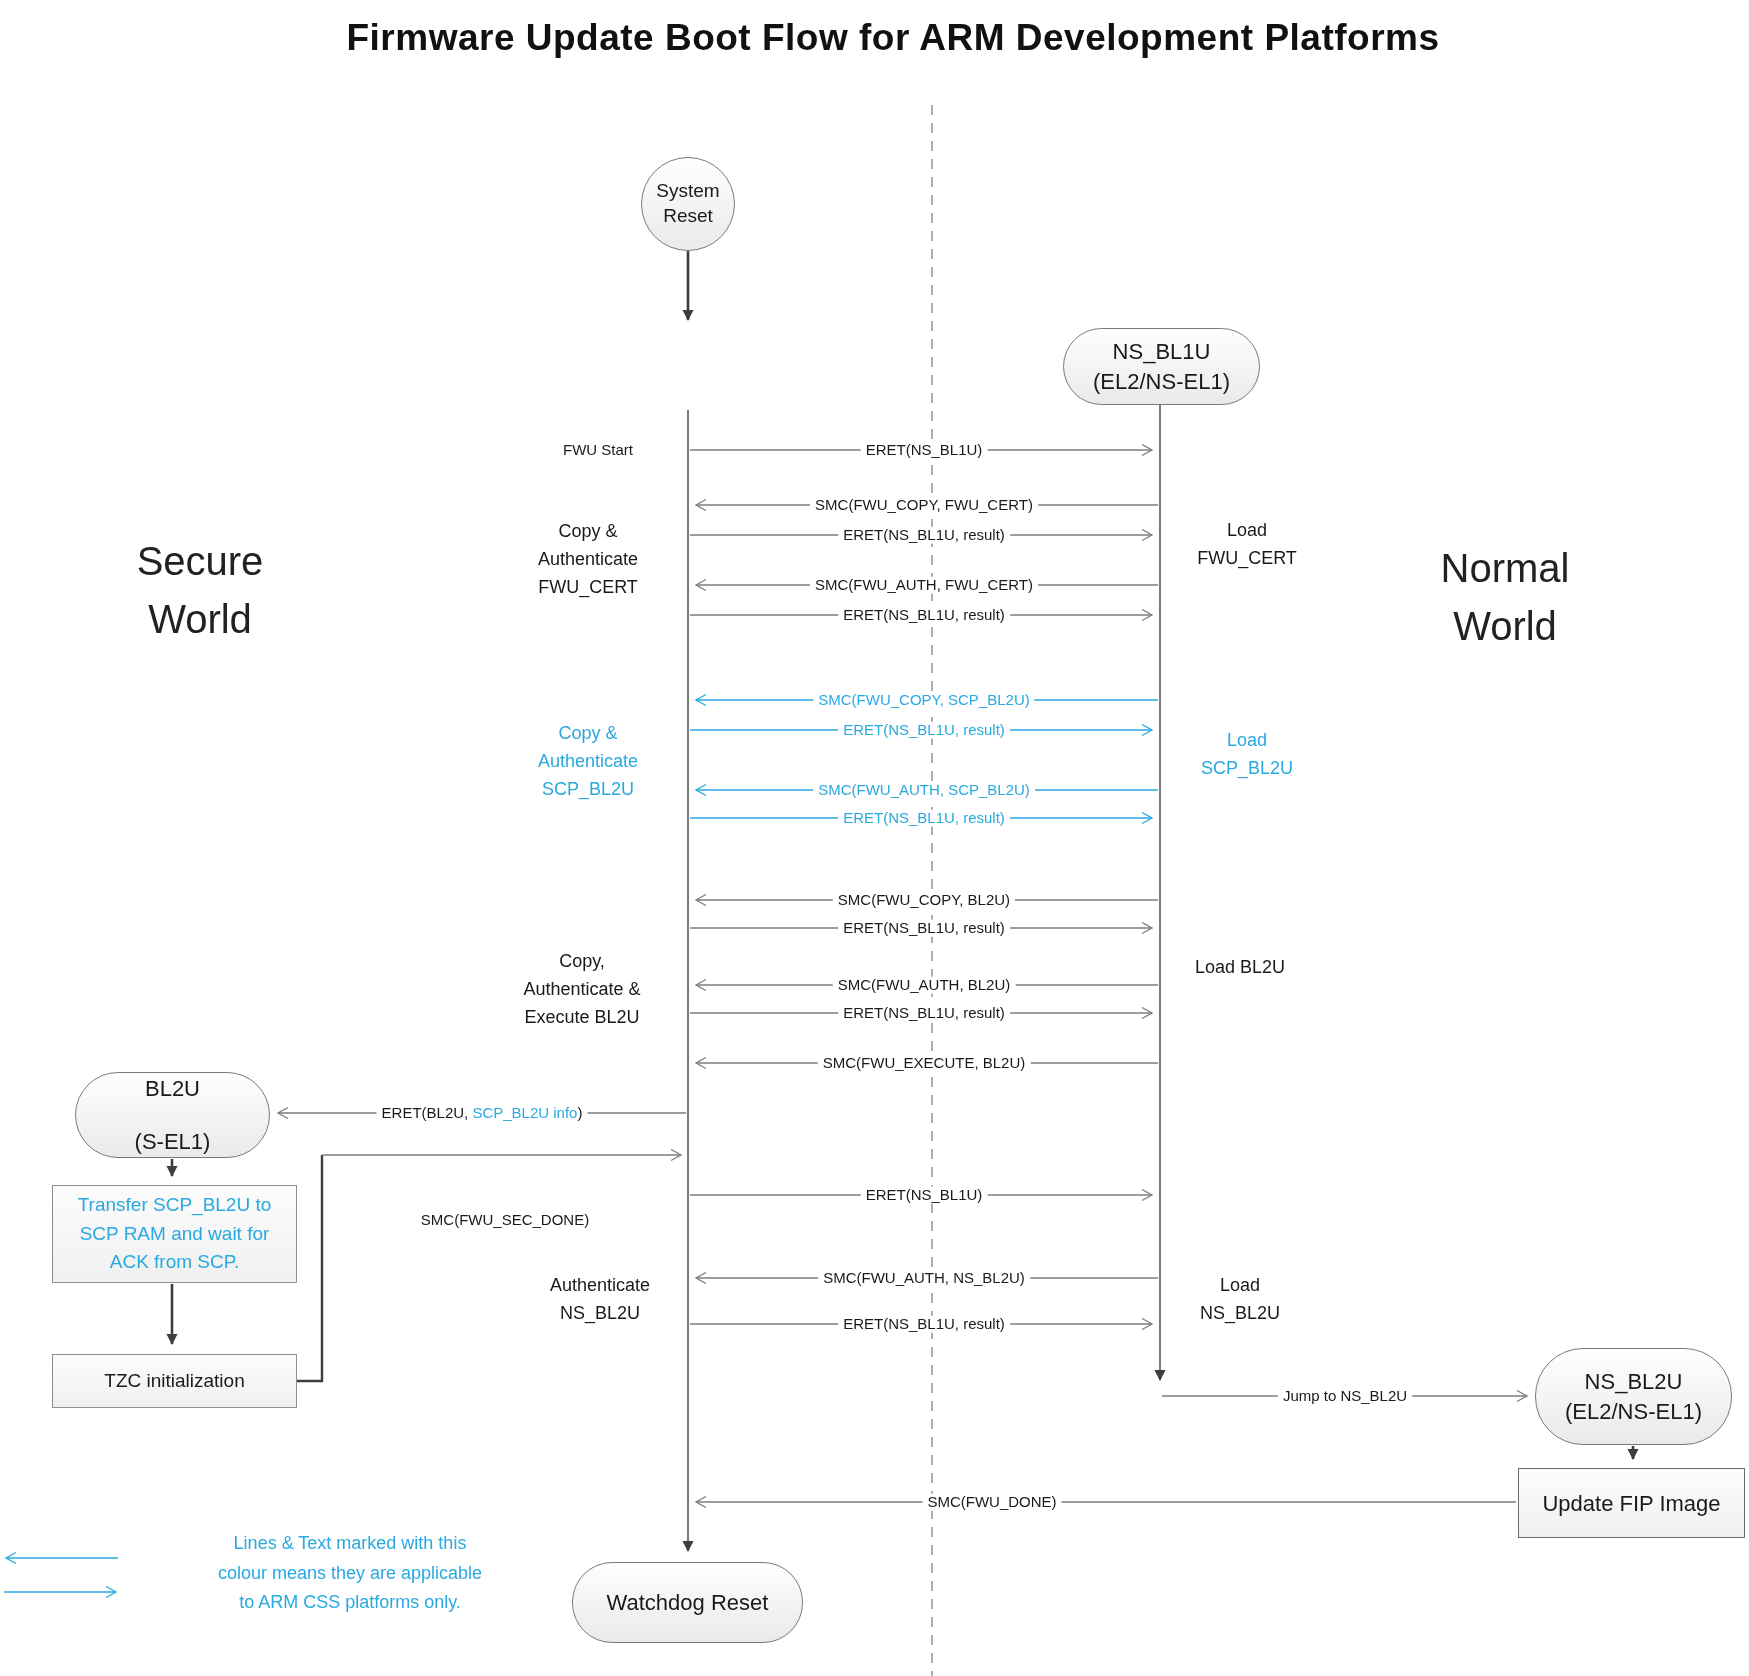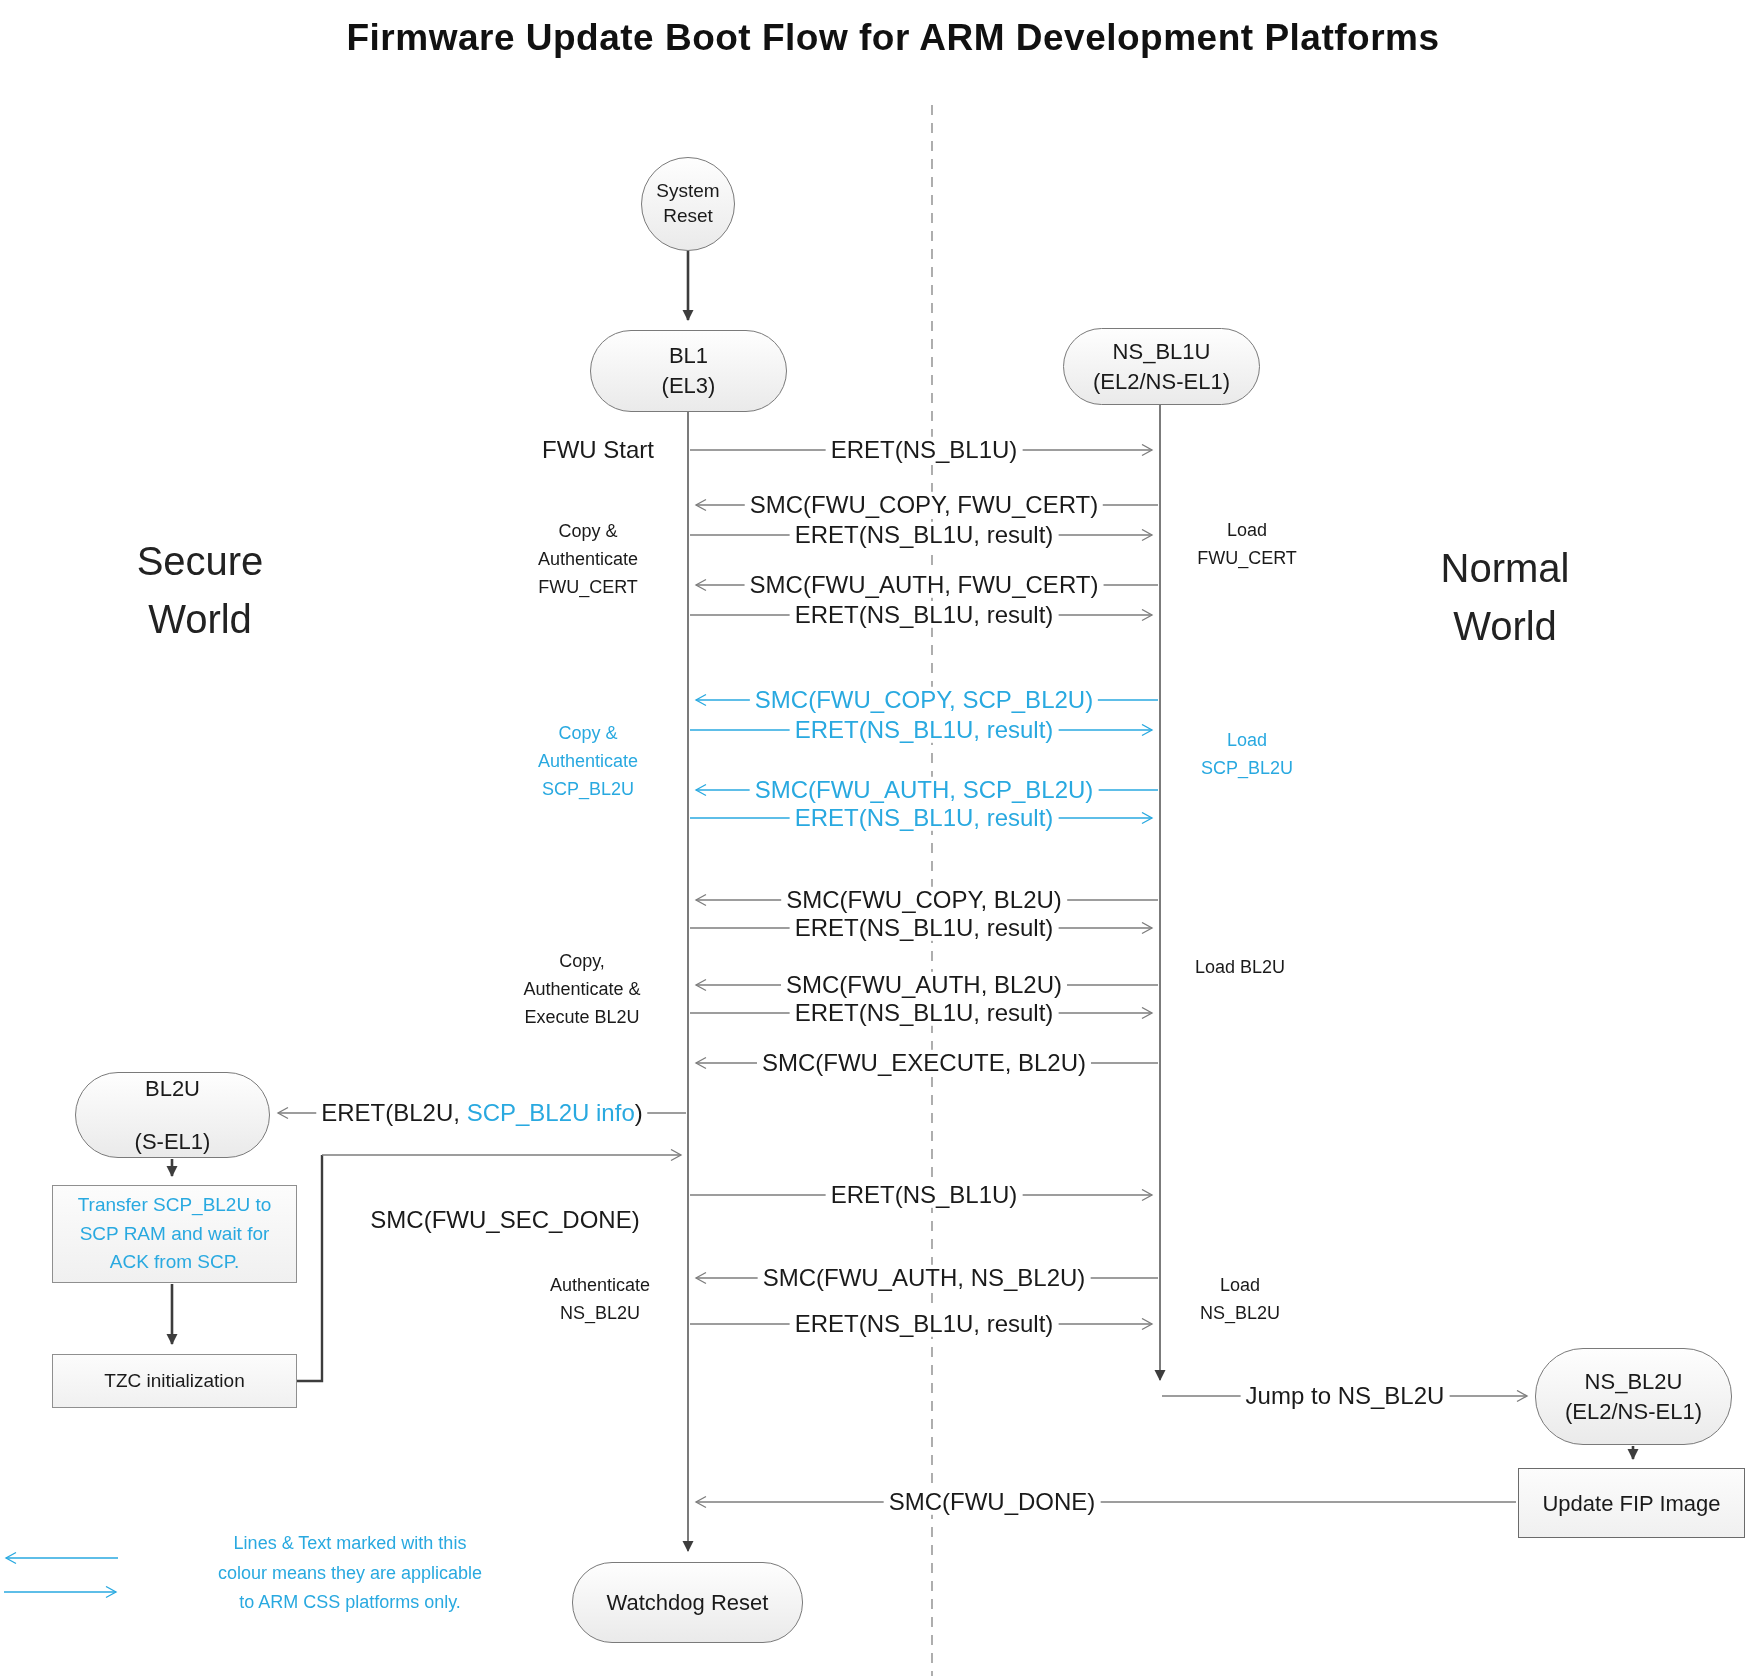--- a/index.html
+++ b/index.html
@@ -10,21 +10,21 @@
   .title{font-size:37px;font-weight:600;letter-spacing:.5px;white-space:nowrap;color:#111;}
   .world{font-size:40px;color:#222;text-align:center;line-height:1.45;white-space:nowrap;}
   .node{position:absolute;display:flex;flex-direction:column;align-items:center;justify-content:center;
         background:linear-gradient(180deg,#fefefe 0%,#eaeaea 100%);
         border:1px solid #7a7a7a;box-sizing:border-box;text-align:center;
         font-size:22px;line-height:1.35;white-space:nowrap;}
   .rbox{position:absolute;display:flex;flex-direction:column;align-items:center;justify-content:center;
         background:linear-gradient(180deg,#fcfcfc 0%,#f0f0f0 100%);
         border:1px solid #8f8f8f;box-sizing:border-box;text-align:center;
         font-size:19px;line-height:1.5;}
-  .msg{font-size:24px;background:#fff;padding:0 5px;white-space:nowrap;line-height:1.1;}
+  .msg{font-size:15px;background:#fff;padding:0 5px;white-space:nowrap;line-height:1.1;}
   .side{font-size:18px;text-align:center;line-height:1.55;white-space:nowrap;}
   .cyan{color:#29A9E0;}
   .legend-text{font-size:18px;text-align:center;line-height:1.65;white-space:nowrap;}
 </style>
 </head>
 <body>
 
 <div id="stage">
 
   <svg id="wires" viewBox="0 0 1749 1676">
@@ -91,24 +91,20 @@
   <div class="abs world" style="left:1505px;top:597px;">
     <div>Normal</div>
     <div>World</div>
   </div>
 
   <div class="node" style="left:641px;top:157px;width:94px;height:94px;border-radius:50%;font-size:19px;line-height:1.3;">
     <div>System</div>
     <div>Reset</div>
   </div>
 
-  <div class="node" style="left:590px;top:330px;width:197px;height:82px;border-radius:41px;">
-    <div>BL1</div>
-    <div>(EL3)</div>
-  </div>
 
   <div class="node" style="left:1063px;top:328px;width:197px;height:77px;border-radius:39px;">
     <div>NS_BL1U</div>
     <div>(EL2/NS-EL1)</div>
   </div>
 
   <div class="node" style="left:75px;top:1072px;width:195px;height:86px;border-radius:43px;gap:23px;">
     <div>BL2U</div>
     <div>(S-EL1)</div>
   </div>

